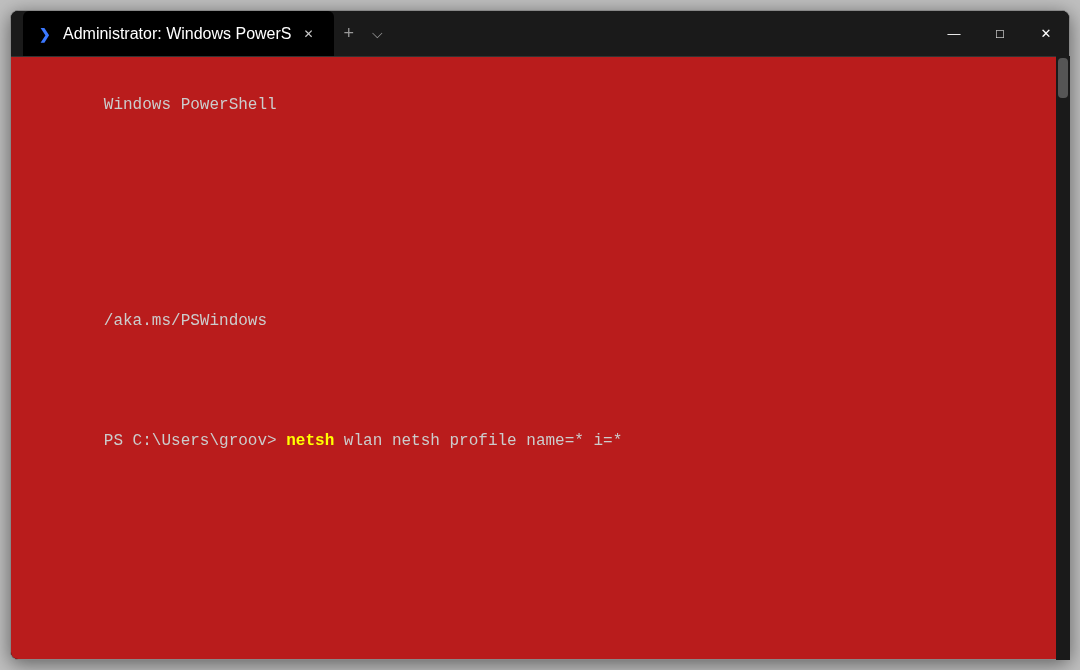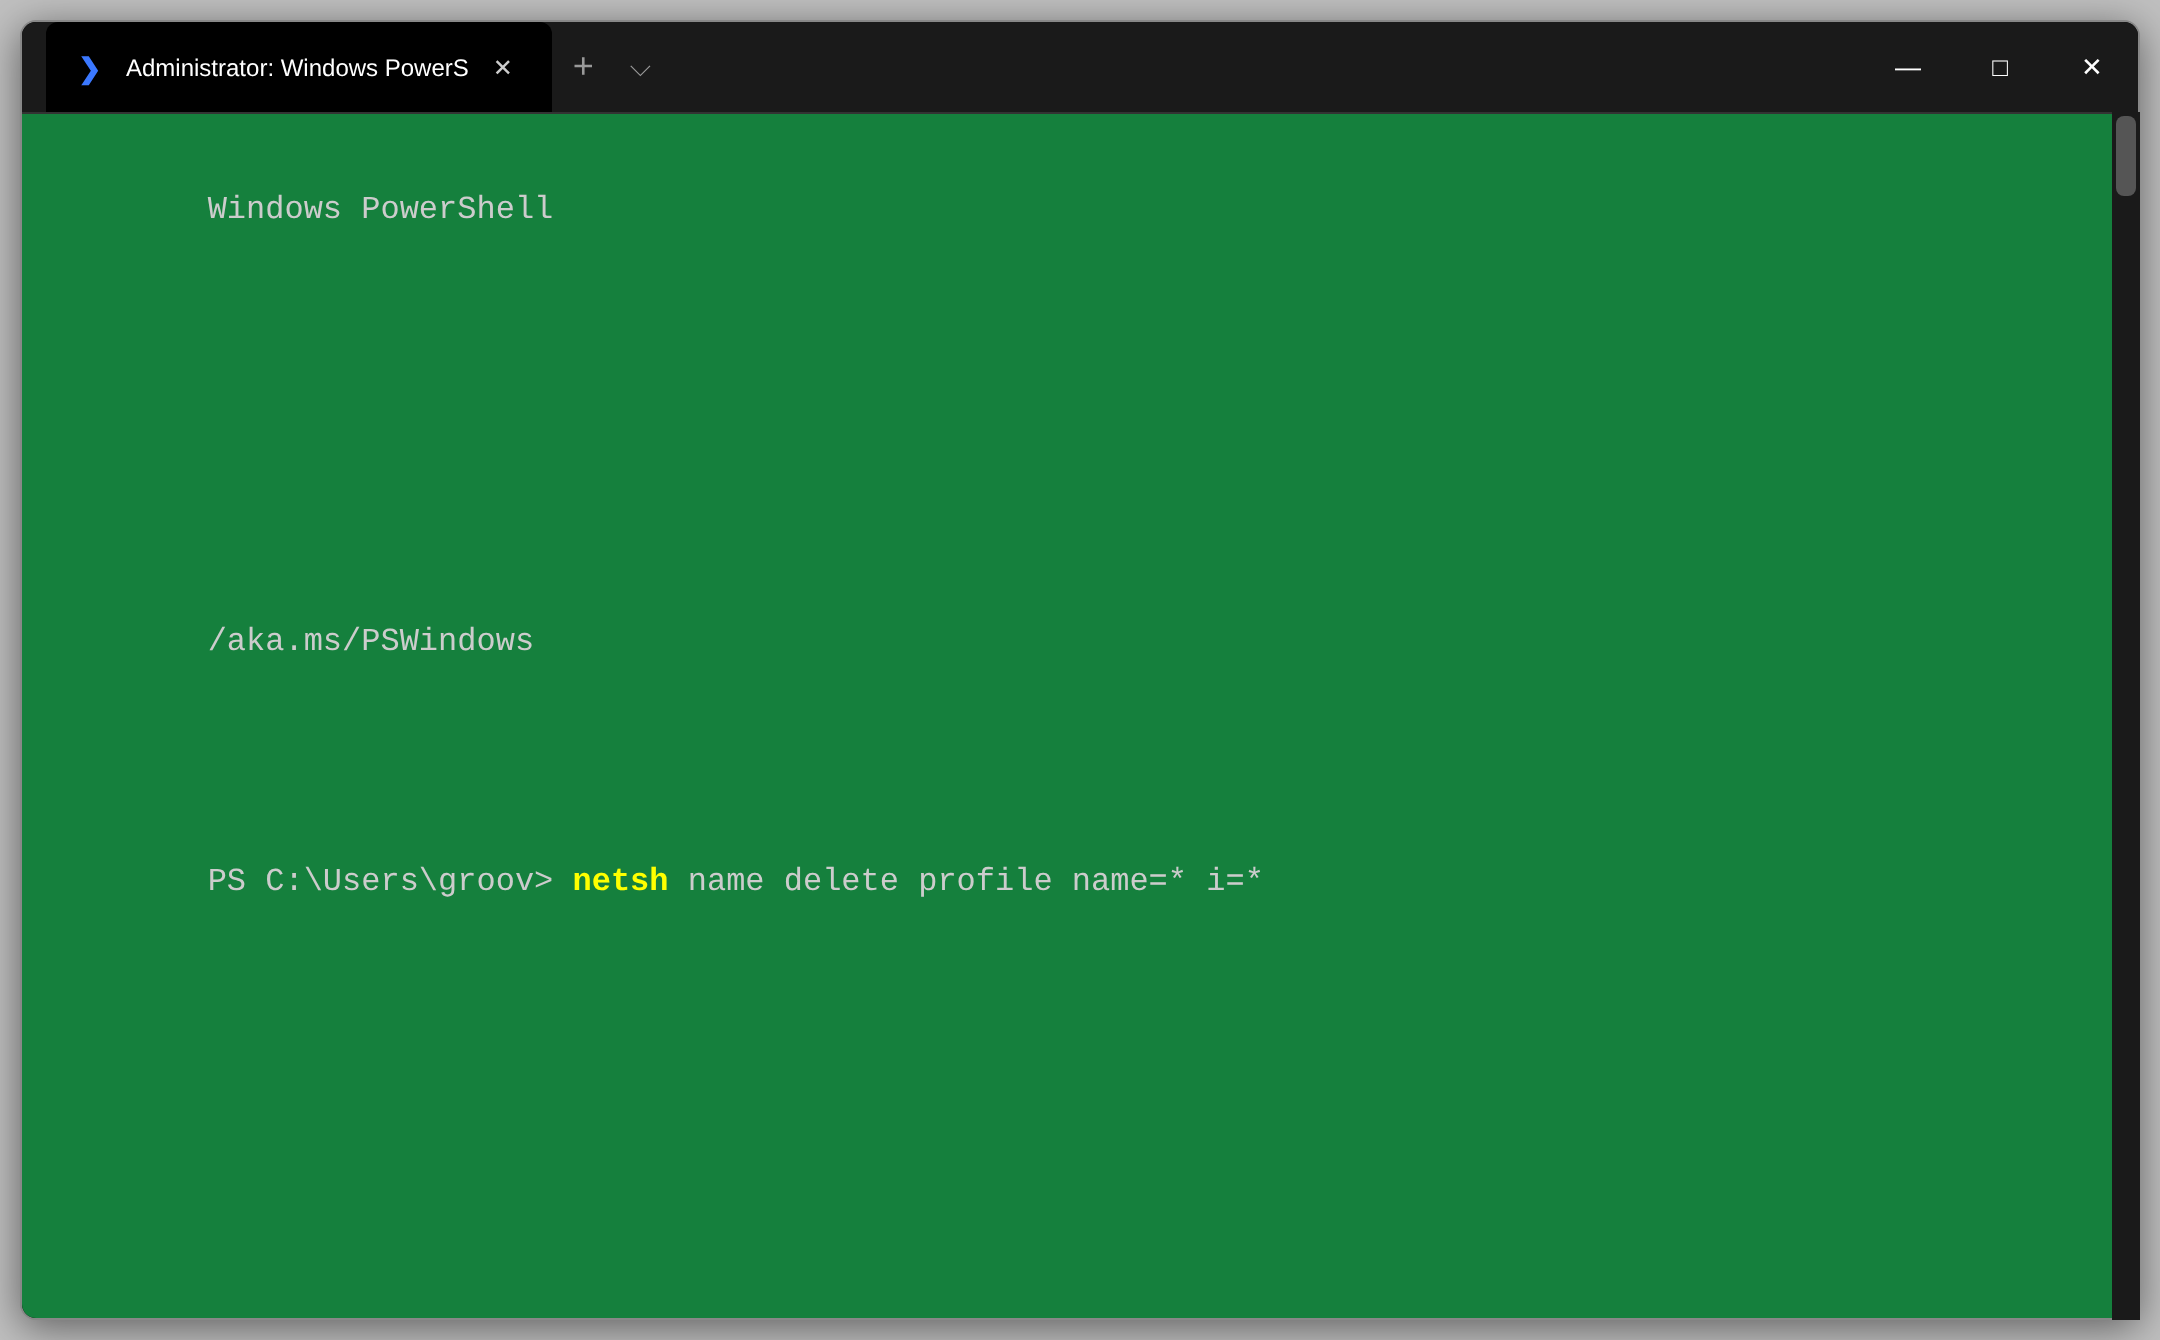--- a/index.html
+++ b/index.html
@@ -62,21 +62,21 @@
 
     .tab-icon {
       width: 16px;
       height: 16px;
       color: #3b78ff;
       font-size: 14px;
       font-weight: bold;
     }
 
     .tab-label {
-      font-size: 12px;
+      font-size: 16px;
       color: #ffffff;
     }
 
     .tab-close {
       margin-left: auto;
       width: 18px;
       height: 18px;
       display: flex;
       align-items: center;
       justify-content: center;
@@ -134,21 +134,21 @@
     .scrollbar-thumb {
       width: 10px;
       height: 40px;
       background: #555;
       border-radius: 4px;
       margin: 2px auto;
     }
 
     .terminal-body {
       flex: 1;
-      background: #15803d;
+      background: #b91c1c;
       padding: 12px 16px;
       overflow: hidden;
       position: relative;
     }
 
     .terminal-text {
       font-family: 'Consolas', 'Courier New', monospace;
       font-size: 16px;
       line-height: 1.5;
       color: #cccccc;
@@ -198,21 +198,21 @@
     <div class="terminal-body">
       <div class="terminal-text">
         <span>Windows PowerShell</span>
         <br>
         <br>
         <br>
         <br>
         <span>/aka.ms/PSWindows</span>
         <br>
         <br>
-        <span class="prompt-normal">PS C:\Users\groov&gt; </span><span class="cmd-highlight">netsh</span><span class="prompt-normal"> name delete profile name=* i=*</span>
+        <span class="prompt-normal">PS C:\Users\groov&gt; </span><span class="cmd-highlight">netsh</span><span class="prompt-normal"> wlan netsh profile name=* i=*</span>
       </div>
     </div>
   </div>
 
   <div class="scrollbar-track">
     <div class="scrollbar-thumb"></div>
   </div>
 </div>
 
 </body></html>

